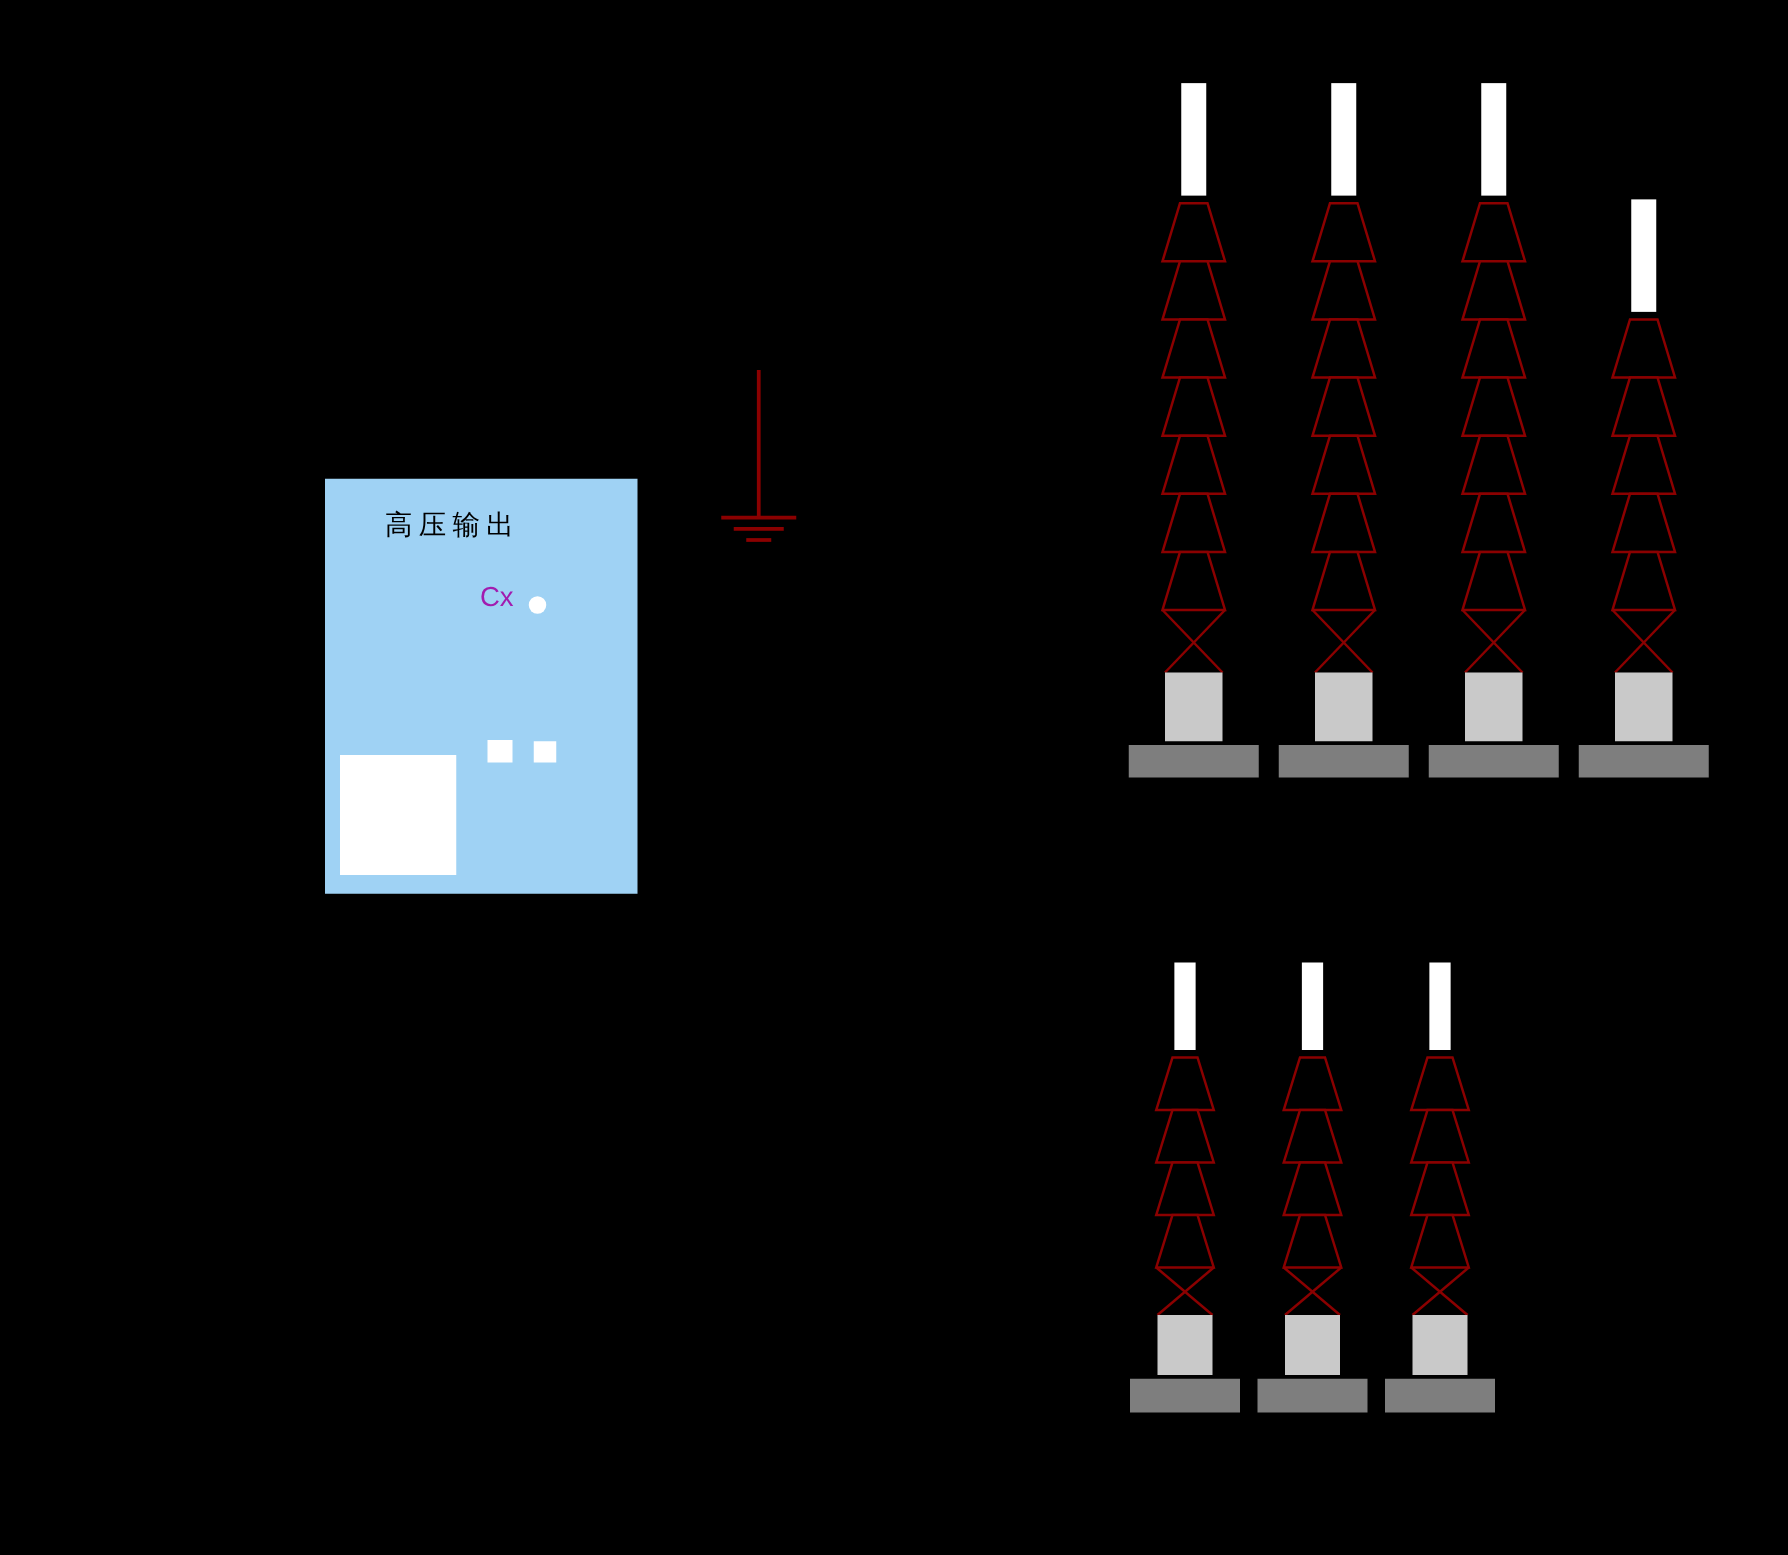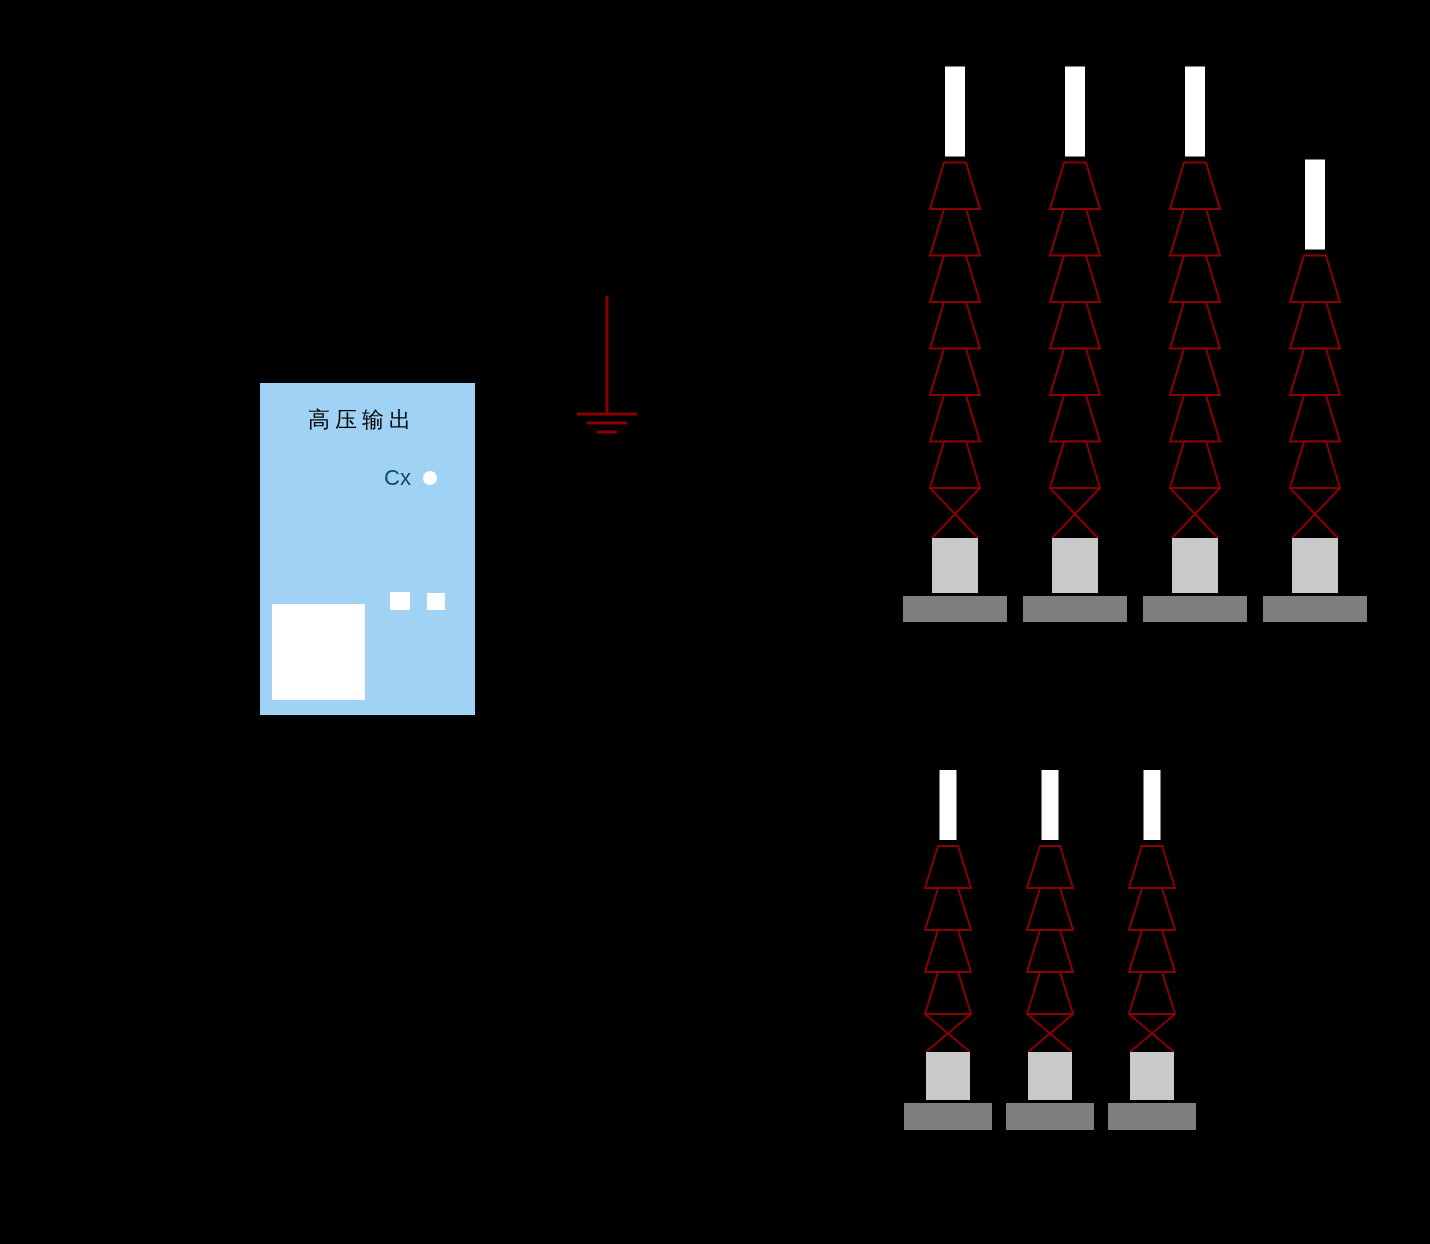--- a/index.html
+++ b/index.html
@@ -13,39 +13,40 @@
   }
   #diagram-svg { position: absolute; left: 0; top: 0; }
 
   .device {
     position: absolute;
     left: 260px;
     top: 383px;
     width: 215px;
     height: 332px;
     background: var(--device-fill, #9FD2F4);
+    padding-left: 35px;
   }
   .device-title {
     position: absolute;
     left: 48px;
     top: 22px;
     font-size: 22px;
     letter-spacing: 5px;
     color: #000000;
     white-space: nowrap;
   }
   .cx-row {
     position: absolute;
     left: 124px;
     top: 82px;
     display: flex;
-    align-items: center;
+    align-items: flex-end;
     gap: 12px;
     font-size: 22px;
-    color: #0c4a6e;
+    color: #a21caf;
   }
   .cx-terminal {
     width: 14px;
     height: 14px;
     border-radius: 50%;
     background: #ffffff;
     display: inline-block;
   }
   .sq { position: absolute; background: #ffffff; }
   .sq.small1 { left: 130px; top: 209px; width: 20px; height: 18px; }

